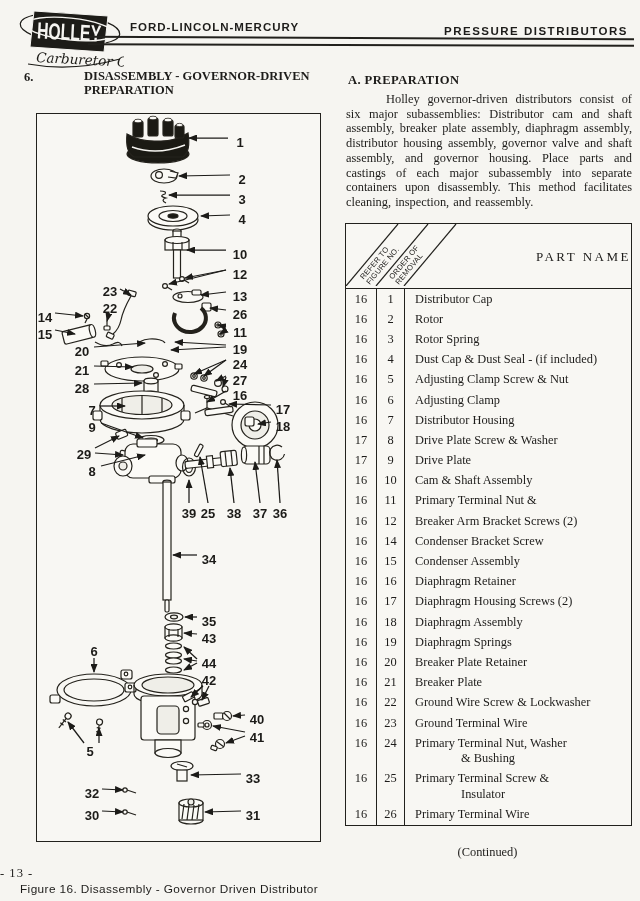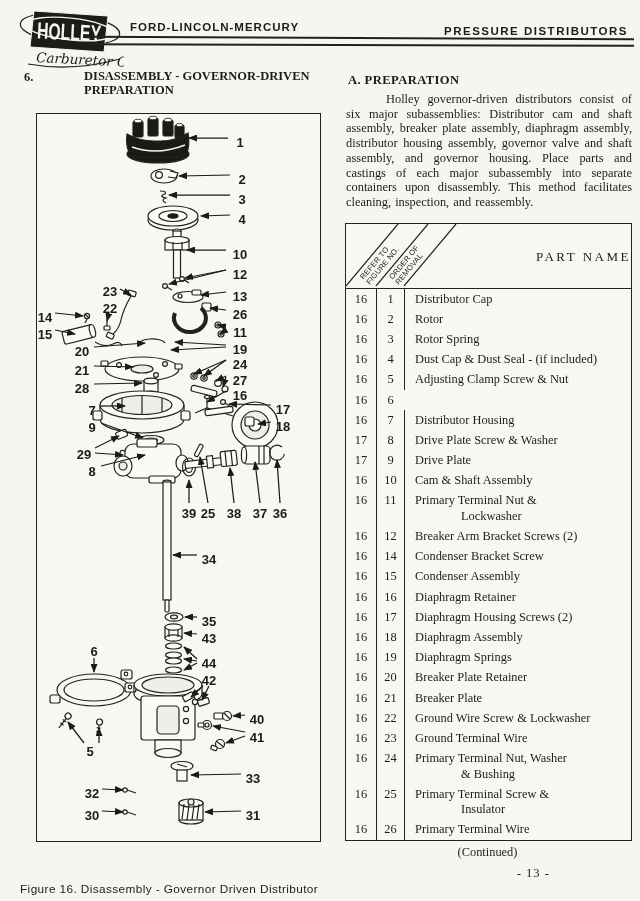--- a/index.html
+++ b/index.html
@@ -35,21 +35,21 @@
   .partname{position:absolute;left:112px;right:0;top:25px;text-align:right;
             font-size:13px;letter-spacing:2.5px;}
   .prow{display:grid;grid-template-columns:30px 28px 1fr;}
   .prow .c{padding:2.6px 0 2.2px 0;font-size:12.4px;line-height:15.4px;}
   .prow .num{text-align:center;}
   .prow .o{border-left:1.3px solid #22211d;}
   .prow .name{border-left:1.3px solid #22211d;padding-left:10px;}
   .prow .cont{padding-left:46px;}
   .continued{position:absolute;left:345px;top:845px;width:285px;text-align:center;font-size:12.4px;}
 
-  .footer{position:absolute;left:0;top:866px;width:550px;text-align:right;font-size:12.6px;letter-spacing:1px;}
+  .footer{position:absolute;left:0;top:866px;width:550px;text-align:left;font-size:12.6px;letter-spacing:1px;}
 
   
   svg text.cnum{font-family:"Liberation Sans",sans-serif;font-weight:bold;font-size:13px;
                 fill:#1c1b18;text-anchor:middle;}
   svg line.callout{stroke:#1c1b18;stroke-width:1.25px;}
 </style>
 </head>
 <body>
 
 <div class="page">
@@ -522,20 +522,23 @@
         <div class="prow">
           <div class="c num f">16</div>
           <div class="c num o">5</div>
           <div class="c name">
             <div>Adjusting Clamp Screw &amp; Nut</div>
           </div>
         </div>
         <div class="prow">
           <div class="c num f">16</div>
           <div class="c num o">6</div>
+          <div class="c name">
+            <div>Adjusting Clamp</div>
+          </div>
         </div>
         <div class="prow">
           <div class="c num f">16</div>
           <div class="c num o">7</div>
           <div class="c name">
             <div>Distributor Housing</div>
           </div>
         </div>
         <div class="prow">
           <div class="c num f">17</div>
@@ -556,21 +559,20 @@
           <div class="c num o">10</div>
           <div class="c name">
             <div>Cam &amp; Shaft Assembly</div>
           </div>
         </div>
         <div class="prow">
           <div class="c num f">16</div>
           <div class="c num o">11</div>
           <div class="c name">
             <div>Primary Terminal Nut &amp;</div>
-            <div class="cont">Lockwasher</div>
           </div>
         </div>
         <div class="prow">
           <div class="c num f">16</div>
           <div class="c num o">12</div>
           <div class="c name">
             <div>Breaker Arm Bracket Screws (2)</div>
           </div>
         </div>
         <div class="prow">

